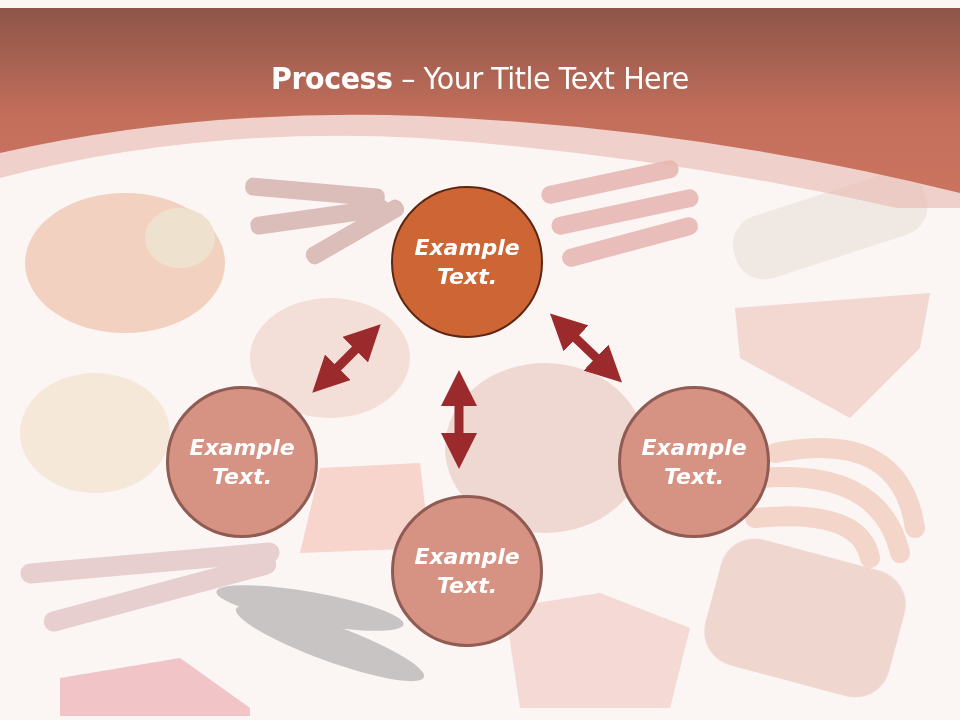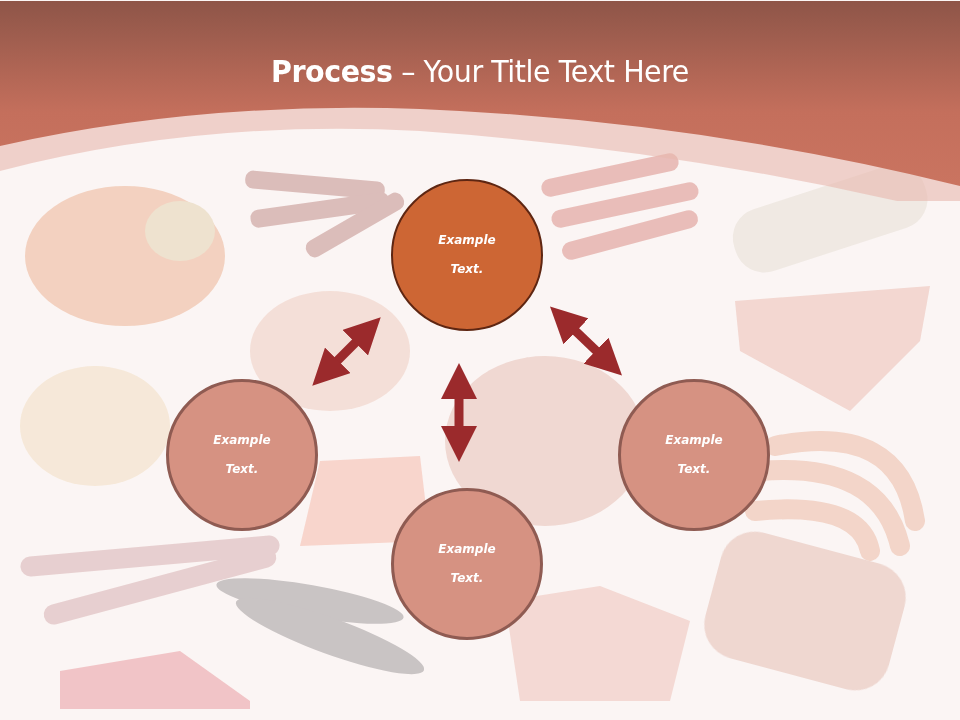--- a/index.html
+++ b/index.html
@@ -1,29 +1,29 @@
 <!DOCTYPE html>
 <html><head>
   <meta charset="utf-8">
   <style>
     html, body { margin: 0; padding: 0; }
     body { width: 960px; height: 720px; overflow: hidden; position: relative;
            background: #fbf5f4; font-family: "DejaVu Sans", sans-serif; }
-    .slide { position: absolute; left: 0; top: 1px; width: 960px; height: 708px; overflow: hidden; }
+    .slide { position: absolute; left: 0; top: 8px; width: 960px; height: 708px; overflow: hidden; }
     .bg-art { position: absolute; left: 0; top: 0; width: 960px; height: 720px; }
     .header-svg { position: absolute; left: 0; top: 0; width: 960px; height: 200px; }
     .title { position: absolute; left: 0; top: 52px; width: 960px; text-align: center;
              color: #ffffff; font-family: "DejaVu Sans", sans-serif; font-size: 31px;
              letter-spacing: -0.5px; transform: scaleX(0.92); transform-origin: center; }
     .title .bold { font-weight: bold; }
     .arrows { position: absolute; left: 0; top: 0; width: 960px; height: 720px; }
     .node { position: absolute; width: 152px; height: 152px; border-radius: 50%;
             display: flex; flex-direction: column; align-items: center; justify-content: center;
             box-sizing: border-box; color: #ffffff; font-style: italic; font-weight: bold;
-            font-size: 12px; line-height: 29px; text-align: center;
+            font-size: 22px; line-height: 29px; text-align: center;
             font-family: "DejaVu Sans", sans-serif; }
     .node.primary { background: #cd6634; border: 2px solid #5e2612; }
     .node.secondary { background: #d69282; border: 3px solid #8f5b52; }
     .node span { display: block; }
   </style>
 </head>
 <body>
 
 <div class="slide">
 

